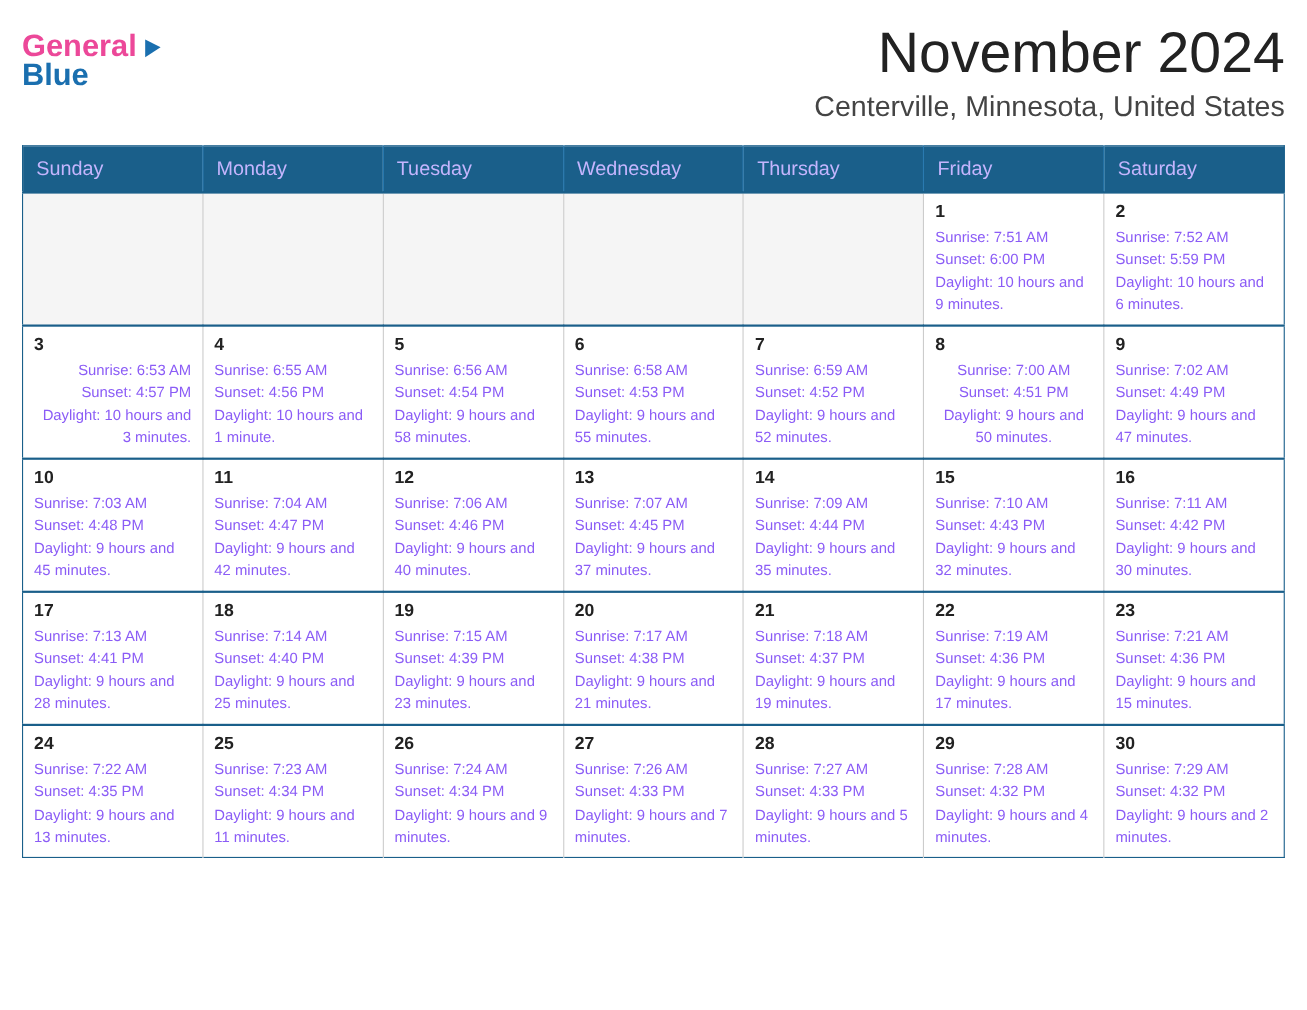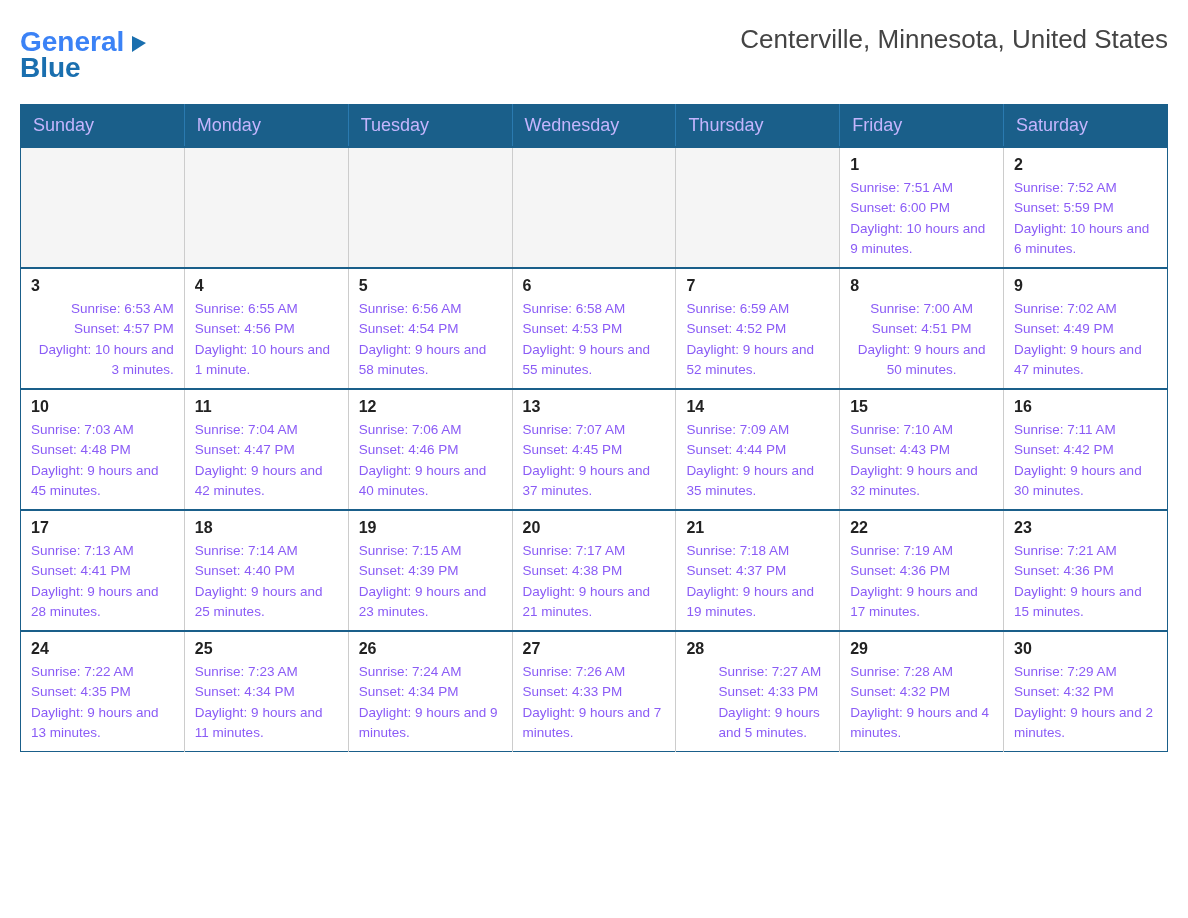--- a/index.html
+++ b/index.html
@@ -18,21 +18,21 @@
     }
     .logo {
       display: flex;
       flex-direction: column;
       align-items: flex-start;
       padding-top: 8px;
     }
     .logo-text {
       font-size: 28px;
       font-weight: bold;
-      color: #3b82f6;
+      color: #ec4899;
       line-height: 1;
     }
     .logo-blue {
       color: #1a6faf;
       font-size: 28px;
       font-weight: bold;
       margin-top: -4px;
     }
     .title-block {
       text-align: right;
@@ -104,20 +104,21 @@
   <div class="logo">
     <div style="display:flex; align-items:center; gap:2px;">
       <span class="logo-text">General</span>
       <svg width="22" height="22" viewBox="0 0 22 22" style="margin-left:2px; margin-top:2px;">
         <polygon points="4,4 18,11 4,20" fill="#1a6faf"></polygon>
       </svg>
     </div>
     <div class="logo-blue">Blue</div>
   </div>
   <div class="title-block">
+    <div class="month-title">November 2024</div>
     <div class="location">Centerville, Minnesota, United States</div>
   </div>
 </div>
 
 <table class="calendar">
   <thead>
     <tr>
     <th>Sunday</th>
         <th>Monday</th>
         <th>Tuesday</th>
@@ -299,21 +300,21 @@
 Daylight: 9 hours and 9 minutes.</div>
         </td>
         <td>
           <span class="day-num">27</span>
           <div class="day-info" style="white-space: pre-line;">Sunrise: 7:26 AM
 Sunset: 4:33 PM
 Daylight: 9 hours and 7 minutes.</div>
         </td>
         <td>
           <span class="day-num">28</span>
-          <div class="day-info" style="white-space: pre-line; margin-left: 32px;">Sunrise: 7:27 AM
+          <div class="day-info" style="white-space: pre-line;">Sunrise: 7:27 AM
 Sunset: 4:33 PM
 Daylight: 9 hours and 5 minutes.</div>
         </td>
         <td>
           <span class="day-num">29</span>
           <div class="day-info" style="white-space: pre-line;">Sunrise: 7:28 AM
 Sunset: 4:32 PM
 Daylight: 9 hours and 4 minutes.</div>
         </td>
         <td>

